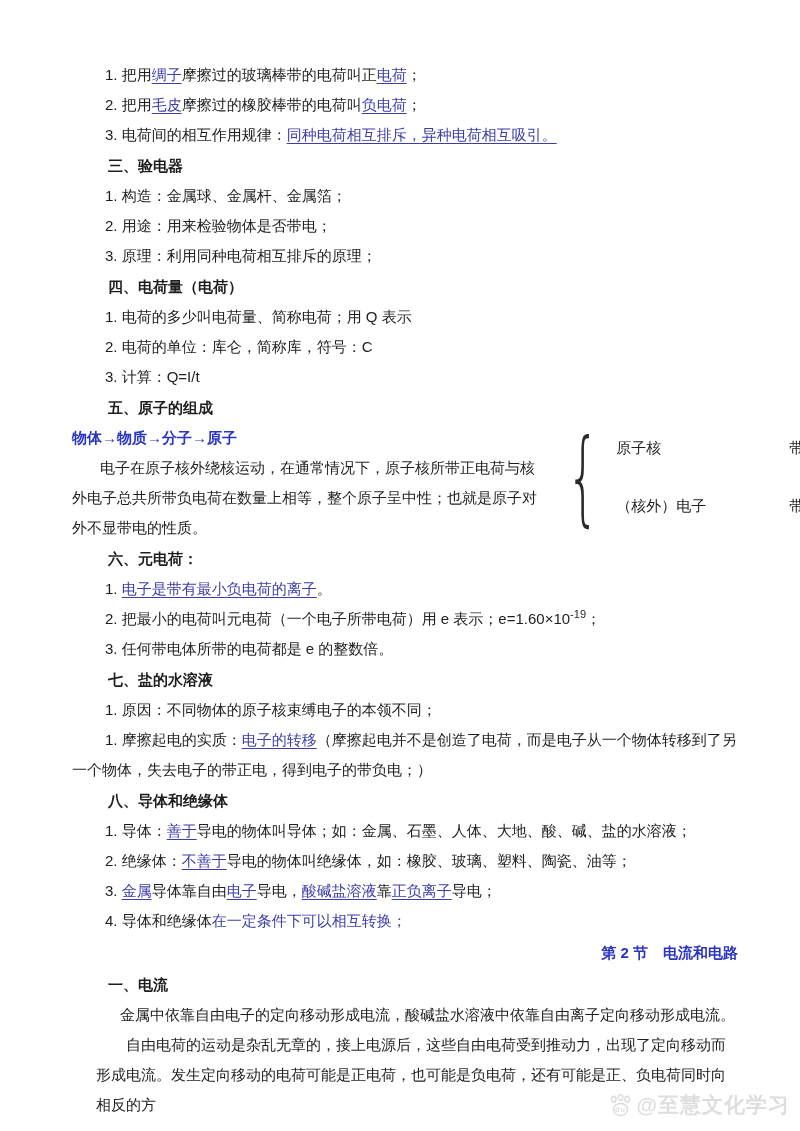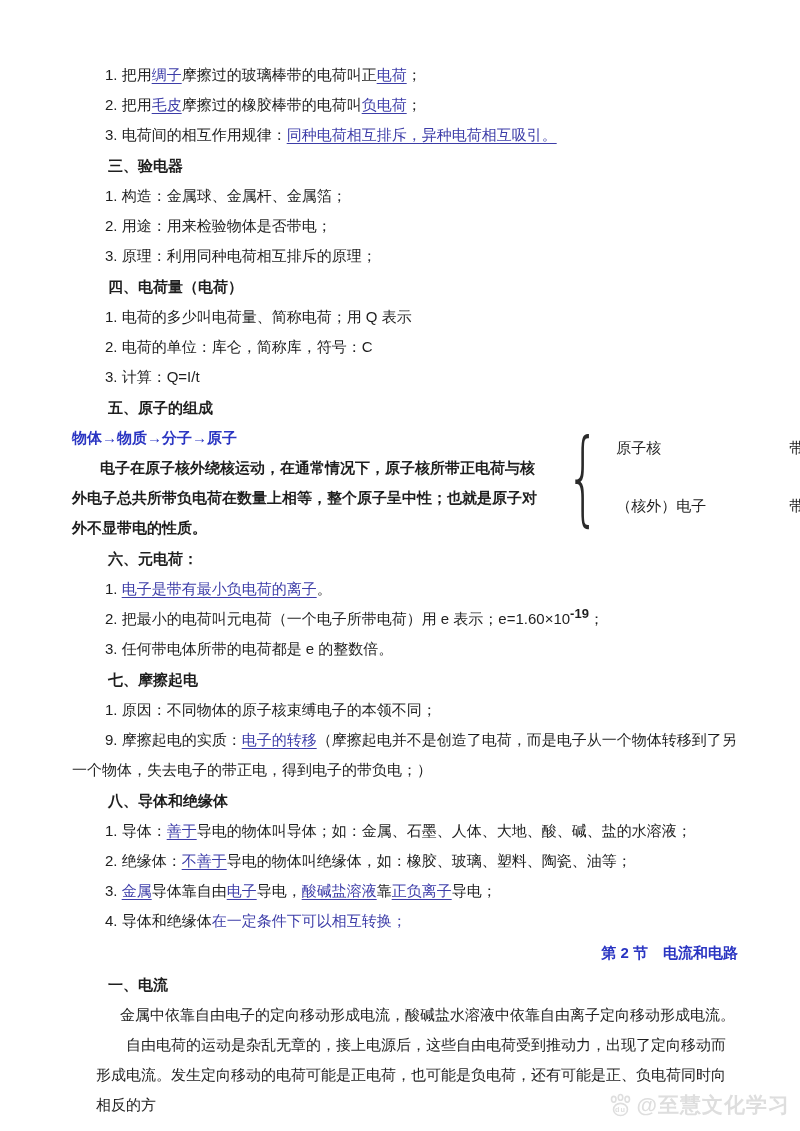--- a/index.html
+++ b/index.html
@@ -25,26 +25,26 @@
   .item{text-indent:33px;}
   .para{}
   .para-indent48{margin-left:48px;}
   .para-hang{margin-left:24px;text-indent:30px;}
   .center{text-align:right;font-weight:700;margin:2px 0;}
   .s-n{color:var(--text);margin-top:32px;}
   .s-bold{color:var(--text);font-weight:700;}
   .s-u{color:var(--link);text-decoration:underline;text-underline-offset:3px;}
   .s-b{color:var(--link);font-family:Liberation Serif, serif;}
   .s-hb{color:var(--heading);font-weight:700;}
-  .s-sup{color:var(--text);vertical-align:super;font-size:13px;line-height:0;font-weight:bold;}
+  .s-sup{color:var(--text);vertical-align:super;font-size:11px;line-height:0;}
   
   .atom{display:flex;align-items:flex-start;}
   .atom-left{width:472px;flex:0 0 auto;}
   .flow{line-height:30px;color:var(--heading);font-weight:700;}
-  .atom-para{line-height:30px;text-indent:28px;font-weight:bold;}
+  .atom-para{line-height:30px;text-indent:28px;}
   .atom-diagram{display:flex;align-items:center;margin-left:6px;margin-top:2px;flex:1;}
   .brace{
     font-size:104px;font-weight:100;line-height:104px;
     transform:scaleX(.5);color:#2a2a2a;
     font-family:"DejaVu Sans",sans-serif;
     flex:0 0 auto;margin-right:-6px;
   }
   .rows{display:flex;flex-direction:column;gap:40px;margin-left:6px;flex:1;}
   .drow{display:flex;justify-content:space-between;width:218px;line-height:18px;}
   
@@ -90,23 +90,23 @@
             <span>（核外）电子</span>
             <span>带负电</span>
           </div>
         </div>
       </div>
     </div>
     <div class="block section"><span class="s-bold">六、元电荷：</span></div>
     <div class="block item"><span class="s-n">1. </span><span class="s-u">电子是带有最小负电荷的离子</span><span class="s-n">。</span></div>
     <div class="block item"><span class="s-n">2. 把最小的电荷叫元电荷（一个电子所带电荷）用 e 表示；e=1.60×10</span><span class="s-sup">-19</span><span class="s-n">；</span></div>
     <div class="block item"><span class="s-n">3. 任何带电体所带的电荷都是 e 的整数倍。</span></div>
-    <div class="block section"><span class="s-bold">七、摩擦起电</span></div>
+    <div class="block section"><span class="s-bold">七、盐的水溶液</span></div>
     <div class="block item"><span class="s-n">1. 原因：不同物体的原子核束缚电子的本领不同；</span></div>
-    <div class="block item"><span class="s-n">9. 摩擦起电的实质：</span><span class="s-u">电子的转移</span><span class="s-n">（摩擦起电并不是创造了电荷，而是电子从一个物体转移到了另一个物体，失去电子的带正电，得到电子的带负电；）</span></div>
+    <div class="block item"><span class="s-n">1. 摩擦起电的实质：</span><span class="s-u">电子的转移</span><span class="s-n">（摩擦起电并不是创造了电荷，而是电子从一个物体转移到了另一个物体，失去电子的带正电，得到电子的带负电；）</span></div>
     <div class="block section"><span class="s-bold">八、导体和绝缘体</span></div>
     <div class="block item"><span class="s-n">1. 导体：</span><span class="s-u">善于</span><span class="s-n">导电的物体叫导体；如：金属、石墨、人体、大地、酸、碱、盐的水溶液；</span></div>
     <div class="block item"><span class="s-n">2. 绝缘体：</span><span class="s-u">不善于</span><span class="s-n">导电的物体叫绝缘体，如：橡胶、玻璃、塑料、陶瓷、油等；</span></div>
     <div class="block item"><span class="s-n">3. </span><span class="s-u">金属</span><span class="s-n">导体靠自由</span><span class="s-u">电子</span><span class="s-n">导电，</span><span class="s-u">酸碱盐溶液</span><span class="s-n">靠</span><span class="s-u">正负离子</span><span class="s-n">导电；</span></div>
     <div class="block item"><span class="s-n">4. 导体和绝缘体</span><span class="s-b">在一定条件下可以相互转换；</span></div>
     <div class="block center"><span class="s-hb">第 2 节　电流和电路</span></div>
     <div class="block section"><span class="s-bold">一、电流</span></div>
     <div class="block para para-indent48"><span class="s-n">金属中依靠自由电子的定向移动形成电流，酸碱盐水溶液中依靠自由离子定向移动形成电流。</span></div>
     <div class="block para para-hang"><span class="s-n">自由电荷的运动是杂乱无章的，接上电源后，这些自由电荷受到推动力，出现了定向移动而形成电流。发生定向移动的电荷可能是正电荷，也可能是负电荷，还有可能是正、负电荷同时向相反的方</span></div>
   </div>

